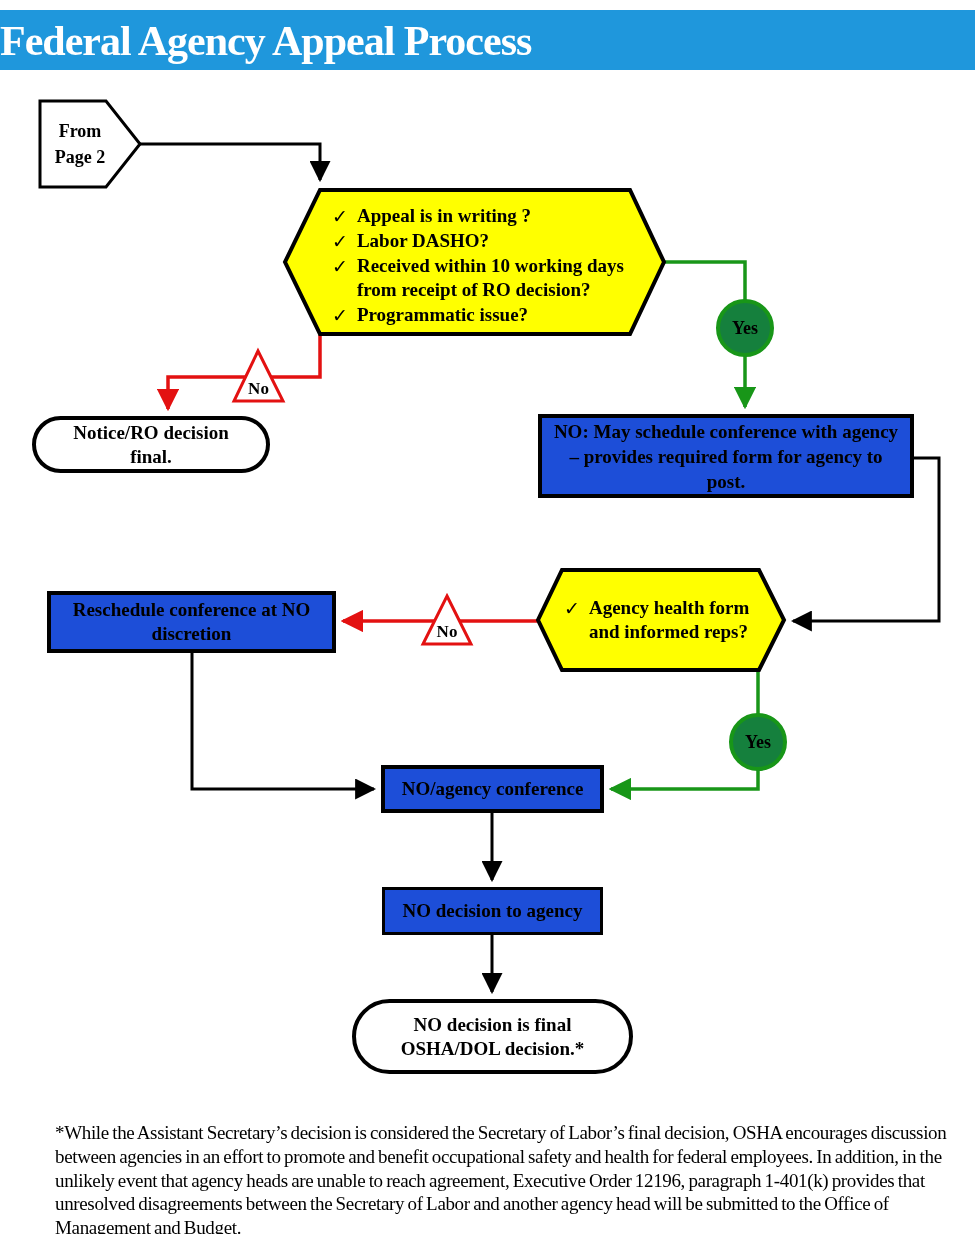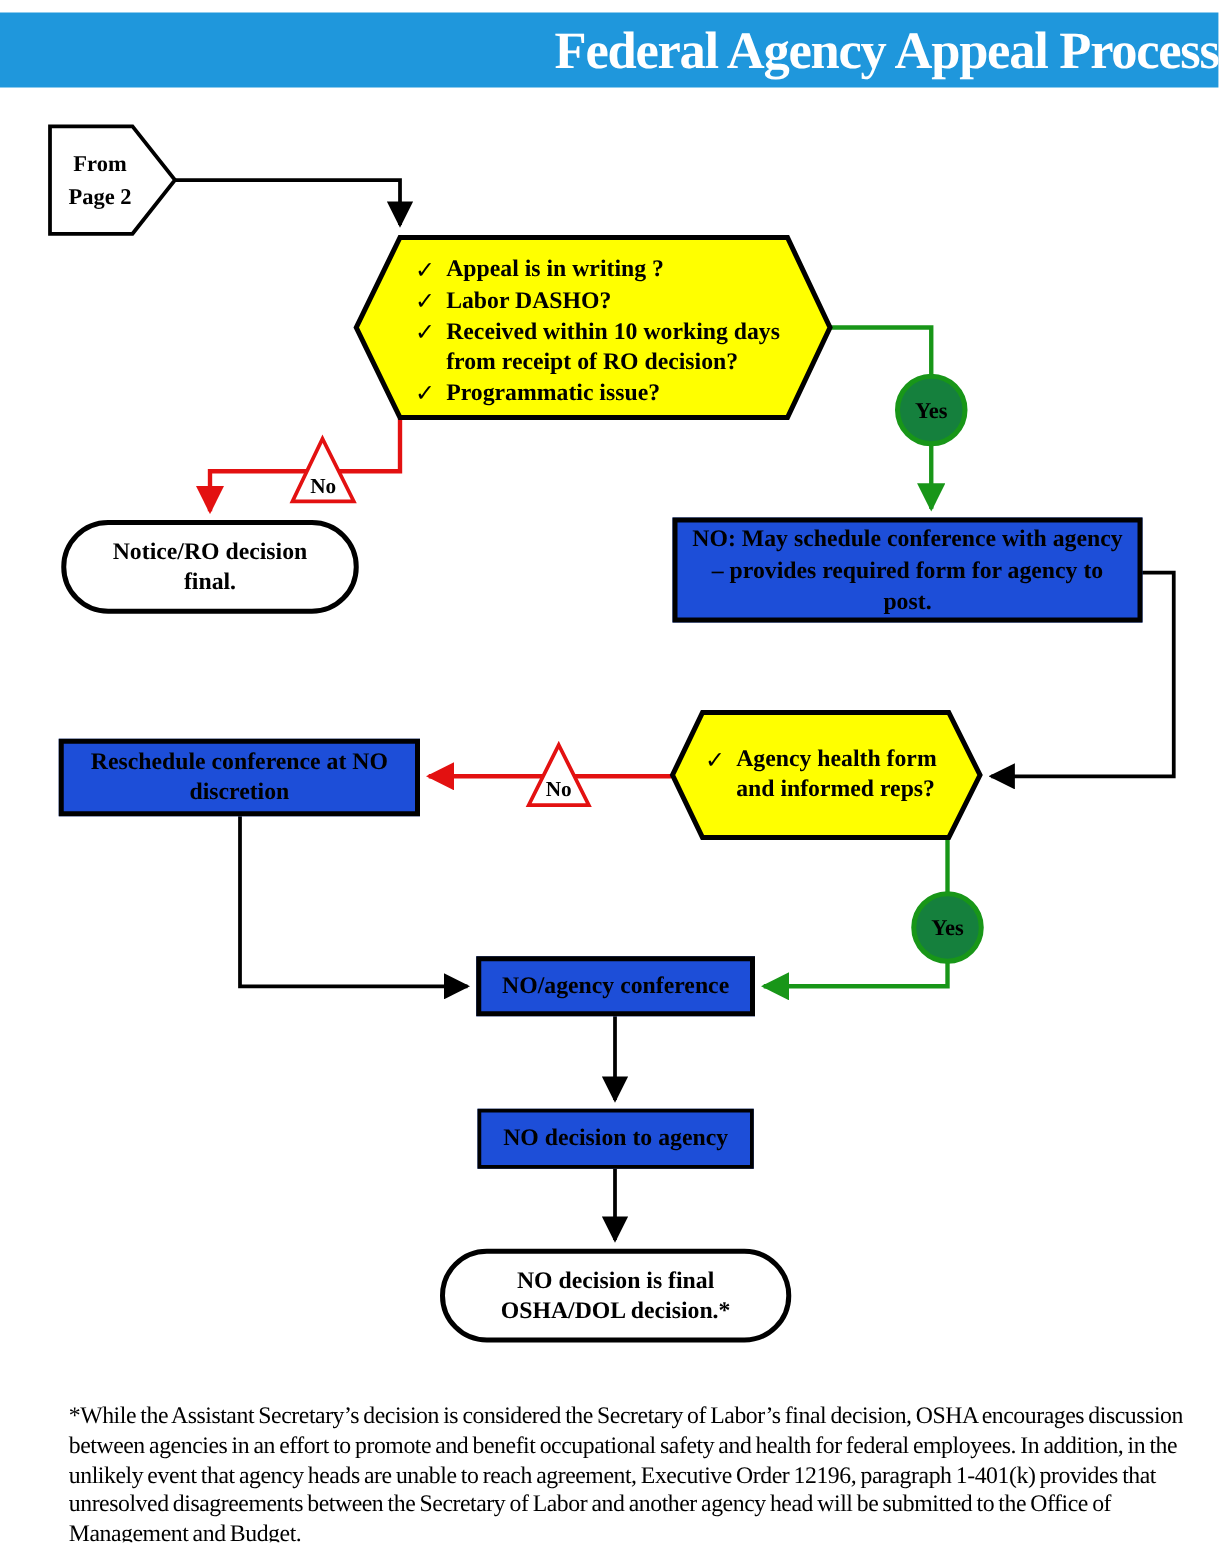--- a/index.html
+++ b/index.html
@@ -4,21 +4,21 @@
 <style>
   html,body{margin:0;padding:0;background:#fff;}
   .page{position:relative;width:975px;height:1234px;background:#fff;overflow:hidden;
         font-family:"Liberation Serif","DejaVu Serif",serif;color:#000;}
   .wires{position:absolute;left:0;top:0;z-index:1;}
 
   
   .topbar{position:absolute;left:0;top:10px;width:975px;height:60px;
           background:var(--header_blue,#1F97DC);z-index:2;}
   .title{position:absolute;left:0;right:0;top:0;height:60px;line-height:62px;
-         text-align:right;color:#fff;font-weight:bold;font-size:42px;letter-spacing:-1px;}
+         text-align:left;color:#fff;font-weight:bold;font-size:42px;letter-spacing:-1px;}
   .pagenum{position:absolute;right:50px;top:36px;color:#fff;font-weight:bold;font-size:20px;margin-top:44px;}
 
   
   .node{position:absolute;z-index:3;display:flex;align-items:center;justify-content:center;
         text-align:center;font-weight:bold;font-size:19px;line-height:24px;box-sizing:border-box;}
   .rect{background:#1d4ed8;border:4px solid #000;}
   .stadium{background:#fff;border:4px solid #000;border-radius:38px;}
 
   .offpage{white-space:pre-line;font-size:18px;line-height:26px;}
 
@@ -111,21 +111,21 @@
   </div>
 
   <div class="node circle" style="left:716px;top:299px;width:58px;height:58px;">
     <span>Yes</span>
   </div>
 
   <div class="node rect" style="left:538px;top:414px;width:376px;height:84px;padding:0 10px;line-height:25px;">NO:  May schedule conference with agency – provides required form for agency to post.</div>
 
   <div class="node nolabel" style="left:235px;top:377px;width:47px;height:24px;">No</div>
 
-  <div class="node stadium" style="left:49px;top:416px;width:238px;height:75px;padding:0 28px;font-family:Liberation Serif, serif;">Notice/RO decision final.</div>
+  <div class="node stadium" style="left:32px;top:416px;width:238px;height:57px;padding:0 28px;font-family:Liberation Serif, serif;">Notice/RO decision final.</div>
 
   <div class="node hextext" style="left:564px;top:592px;width:200px;height:56px;">
     <div class="check-item">
       <span class="chk">✓</span>
       <span>Agency health form and informed reps?</span>
     </div>
   </div>
 
   <div class="node nolabel" style="left:423px;top:620px;width:48px;height:24px;">No</div>
 

